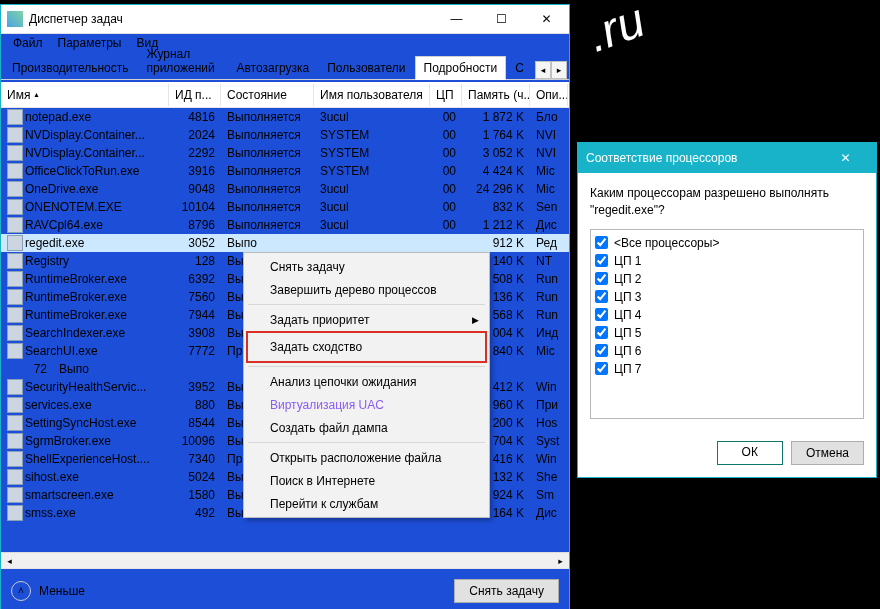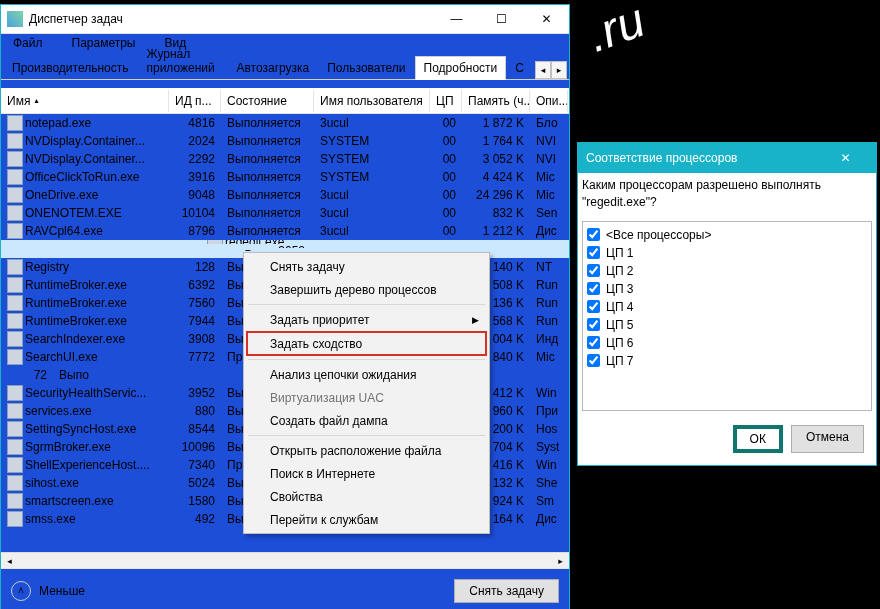--- a/index.html
+++ b/index.html
@@ -5,70 +5,70 @@
 * { box-sizing: border-box; margin: 0; padding: 0; font-family: "Segoe UI", Tahoma, sans-serif; font-size: 12px; }
 body { background: #000; width: 880px; height: 609px; overflow: hidden; position: relative; }
 
 
 .win-main { position: absolute; left: 0; top: 4px; width: 570px; height: 609px; background: #1d4ed8; border: 1px solid #18b3c9; display: flex; flex-direction: column; }
 .titlebar { height: 29px; background: #fff; display: flex; align-items: center; border-bottom: 1px solid #e0e0e0; }
 .titlebar .icon-app { width: 16px; height: 16px; margin: 0 6px; background: linear-gradient(45deg,#4aa3df 0%,#7fd3a8 100%); }
 .titlebar .title-txt { flex: 1; font-size: 12px; color: #000; }
 .win-btns { display: flex; }
 .win-btn { width: 45px; height: 29px; display: flex; align-items: center; justify-content: center; color: #000; }
-.menubar { height: 20px; display: flex; padding: 0 6px; gap: 17px; }
+.menubar { height: 20px; display: flex; padding: 0 6px; gap: 3px; }
 .menubar .mi { padding: 2px 6px; cursor: default; }
 
 .tabs { height: 26px; display: flex; align-items: flex-end; border-bottom: 1px solid #d0d0d0; padding: 0 2px; }
 .tab { padding: 4px 8px; border: 1px solid transparent; border-bottom: none; cursor: default; }
 .tab.active { border-color: #d0d0d0; background: #fff; position: relative; top: 1px; border-bottom: 1px solid #fff; }
 .tab-nav { margin-left: 2px; display: flex; }
 .tab-nav .nav-b { width: 16px; height: 18px; border: 1px solid #c0c0c0; background:#f5f5f5; display:flex;align-items:center;justify-content:center; font-size:9px; }
 
-.header-row { display: flex; height: 26px; border-bottom: 1px solid #e5e5e5; background: #fff; margin-top: 8px; align-items: center; }
+.header-row { display: flex; height: 26px; border-bottom: 1px solid #e5e5e5; background: #fff; margin-top: 2px; align-items: center; }
 .col-h { padding: 4px 6px; border-right: 1px solid #e5e5e5; white-space: nowrap; overflow: hidden; cursor: default; display:flex; align-items:center; }
 .col-h .sort { margin-left: 4px; font-size: 8px; }
 
 .grid-body { flex: 1; overflow: hidden; position: relative; }
 .row { display: flex; height: 18px; align-items: center; cursor: default; }
-.row.selected { background: #cce8ff; flex-direction: column; }
+.row.selected { background: #cce8ff; }
 .cell { padding: 0 6px; white-space: nowrap; overflow: hidden; text-overflow: ellipsis; }
 .cell.num { text-align: right; }
 .icon-proc { width: 16px; height: 16px; margin-right: 2px; display: inline-block; vertical-align: middle; background:#cdd6e0;border:1px solid #8aa0b8; flex-shrink:0;}
 .c-name{display:flex;align-items:center;overflow:hidden}
 
 .hscroll{height:16px;background:#f0f0f0;border-top:1px solid #dcdcdc;display:flex;align-items:center;}
 .hscroll .arrow{width:17px;height:16px;background:#f0f0f0;display:flex;align-items:center;justify-content:center;font-size:9px;}
 .hscroll .track{flex:1}
 
 .statusbar { height: 44px; border-top: 1px solid #e5e5e5; display: flex; align-items: center; padding: 0 10px; justify-content: space-between; }
 .less-btn{display:flex;align-items:center;cursor:default}
 .less-btn .chev{width:20px;height:20px;border:1px solid #ccc;border-radius:50%;display:flex;align-items:center;justify-content:center;margin-right:8px;font-size:10px}
 .button-std { padding: 4px 14px; border: 1px solid #adadad; background: #e1e1e1; cursor: default; }
 
 
 .ctx-menu { position: absolute; left: 243px; top: 252px; width: 247px; background: #f2f2f2; border: 1px solid #bcbcbc; box-shadow: 3px 3px 4px rgba(0,0,0,.25); padding: 2px; }
 .ctx-item { height: 23px; display: flex; align-items: center; padding: 0 24px; position: relative; }
-.ctx-item.disabled { color: #737373; }
-.ctx-item.highlight { border: 2px solid #d93025; padding: 0 22px; height: 25px; }
+.ctx-item.disabled { color: #8b5cf6; }
+.ctx-item.highlight { border: 2px solid #d93025; padding: 0 22px; height: 32px; }
 .ctx-item .arrow-r { position: absolute; right: 8px; font-size: 9px; }
 .ctx-sep { height: 1px; background: #d7d7d7; margin: 3px 2px; }
 
 
 .dlg { position: absolute; left: 577px; top: 142px; width: 300px; background: #fff; border: 1px solid #18b3c9; box-shadow: 0 0 8px rgba(0,0,0,.1); }
 .dlg-title { height: 30px; background: #18b3c9; color: #fff; display: flex; align-items: center; padding: 0 8px; }
 .dlg-title .t { flex: 1; }
 .dlg-close { width: 45px; height: 30px; display:flex;align-items:center;justify-content:center;color:#fff; }
-.dlg-body { padding: 4px; }
+.dlg-body { padding: 12px; }
 .dlg-q { margin-bottom: 10px; line-height:1.4 }
 .cpu-list { border: 1px solid #b7b7b7; height: 190px; padding: 4px; overflow:auto }
 .cpu-row { display: flex; align-items: center; height: 18px; }
 .cpu-row input { margin-right: 6px; }
 .dlg-btns { display: flex; justify-content: flex-end; gap: 8px; padding: 10px 12px 12px; }
-.dlg-btns .ok { border: 4px solid #0f766e; padding: 3px 13px; }
+.dlg-btns .ok { border: 1px solid #0f766e; padding: 3px 24px; }
 .dlg-btns .cancel { border: 1px solid #adadad; background:#e1e1e1; padding:4px 14px; }
 
 
 .wm { position: absolute; left: 588px; top: 0; color: #fff; font-size: 48px; font-style: italic; transform: rotate(-20deg); pointer-events:none; text-shadow:0 0 6px rgba(0,0,0,.6);}
 
 
 .w-name { width: 168px; }
 .w-pid  { width: 52px; }
 .w-stat { width: 93px; }
 .w-user { width: 116px; }
@@ -418,21 +418,20 @@
     <div class="ctx-sep"></div>
     <div class="ctx-item">Задать приоритет<span class="arrow-r">▶</span></div>
     <div class="ctx-item highlight">Задать сходство</div>
     <div class="ctx-sep"></div>
     <div class="ctx-item">Анализ цепочки ожидания</div>
     <div class="ctx-item disabled">Виртуализация UAC</div>
     <div class="ctx-item">Создать файл дампа</div>
     <div class="ctx-sep"></div>
     <div class="ctx-item">Открыть расположение файла</div>
     <div class="ctx-item">Поиск в Интернете</div>
-    <div class="ctx-item">Свойства</div>
     <div class="ctx-item">Перейти к службам</div>
   </div>
 
 <div class="dlg">
   <div class="dlg-title">
     <span class="t">Соответствие процессоров</span>
     <div class="dlg-close">✕</div>
   </div>
   <div class="dlg-body">
     <div class="dlg-q">Каким процессорам разрешено выполнять "regedit.exe"?</div>

